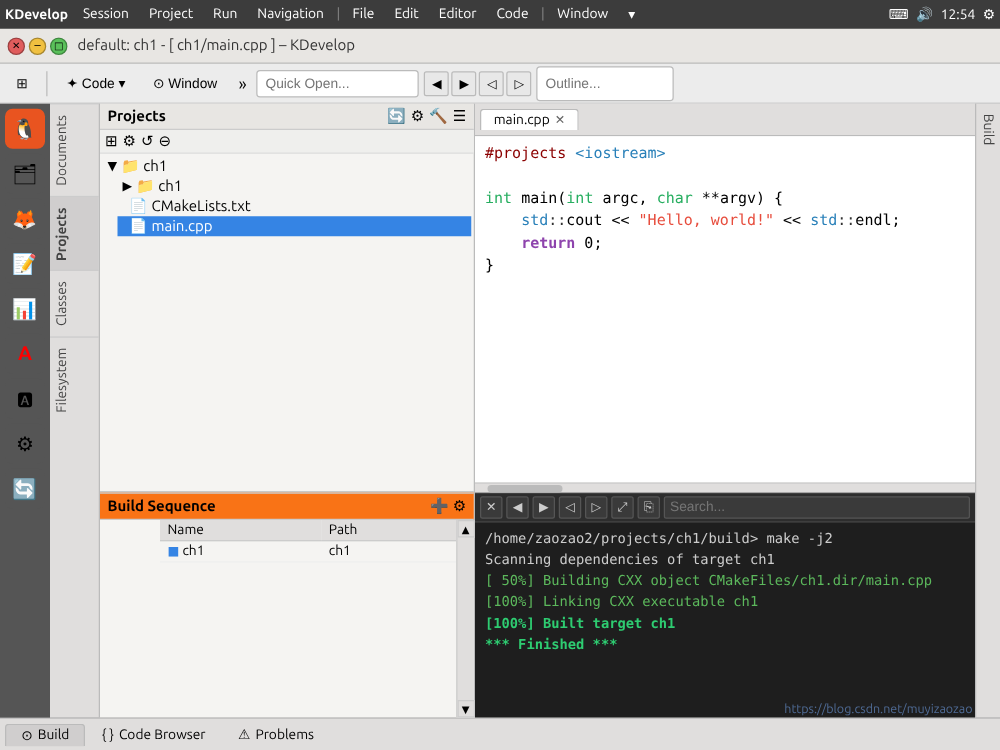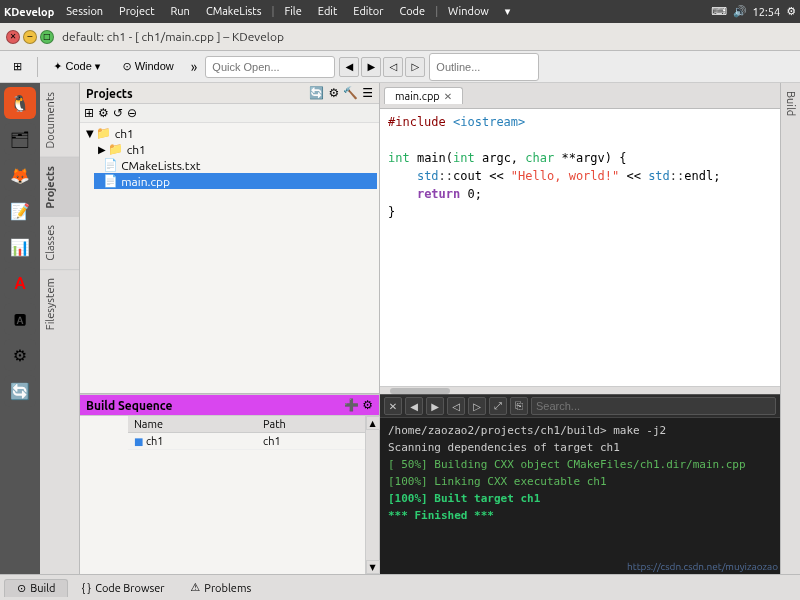--- a/index.html
+++ b/index.html
@@ -173,21 +173,21 @@
     .tree-icon { margin-right: 3px; font-size: 12px; }
     .tree-indent1 { margin-left: 12px; }
 
     
     #build-section {
       height: 180px;
       display: flex;
       flex-direction: column;
     }
     #build-header {
-      background: #d946ef;
+      background: #f97316;
       padding: 3px 6px;
       font-weight: bold;
       font-size: 12px;
       border-bottom: 1px solid #ccc;
       border-top: 1px solid #ccc;
       display: flex;
       align-items: center;
       justify-content: space-between;
     }
     #build-table {
@@ -381,21 +381,21 @@
   </style>
 </head>
 <body>
 
 <div id="system-bar">
   <span class="app-name">KDevelop</span>
   <div class="menu-items">
     <span class="menu-item">Session</span>
     <span class="menu-item">Project</span>
     <span class="menu-item">Run</span>
-    <span class="menu-item">CMakeLists</span>
+    <span class="menu-item">Navigation</span>
     <span class="sep">|</span>
     <span class="menu-item">File</span>
     <span class="menu-item">Edit</span>
     <span class="menu-item">Editor</span>
     <span class="menu-item">Code</span>
     <span class="sep">|</span>
     <span class="menu-item">Window</span>
     <span class="menu-item">▾</span>
   </div>
   <div class="right-icons">
@@ -553,21 +553,21 @@
   <div id="right-panel">
 
     <div id="editor-area">
       <div id="editor-tabs">
         <div class="editor-tab active">
           <span>main.cpp</span>
           <span class="tab-close">✕</span>
         </div>
       </div>
       <div id="editor-content">
-        <div class="line"><span class="inc">#include</span> <span class="inclib">&lt;iostream&gt;</span></div>
+        <div class="line"><span class="inc">#projects</span> <span class="inclib">&lt;iostream&gt;</span></div>
         <div class="line">&nbsp;</div>
         <div class="line"><span class="type">int</span> <span class="fn">main</span>(<span class="type">int</span> argc, <span class="type">char</span> **argv) {</div>
         <div class="line">    <span class="ns">std</span><span class="punct">::</span><span class="fn">cout</span> &lt;&lt; <span class="str">"Hello, world!"</span> &lt;&lt; <span class="ns">std</span><span class="punct">::</span><span class="fn">endl</span>;</div>
         <div class="line">    <span class="ret">return</span> 0;</div>
         <div class="line">}</div>
       </div>
       <div id="editor-scrollbar">
         <div class="scroll-thumb"></div>
       </div>
     </div>
@@ -607,13 +607,13 @@
   <div class="bottom-tab">
     <span>{ }</span>
     <span>Code Browser</span>
   </div>
   <div class="bottom-tab">
     <span>⚠</span>
     <span>Problems</span>
   </div>
 </div>
 
-<div id="watermark">https://csdn.csdn.net/muyizaozao</div>
+<div id="watermark">https://blog.csdn.net/muyizaozao</div>
 
 </body></html>

